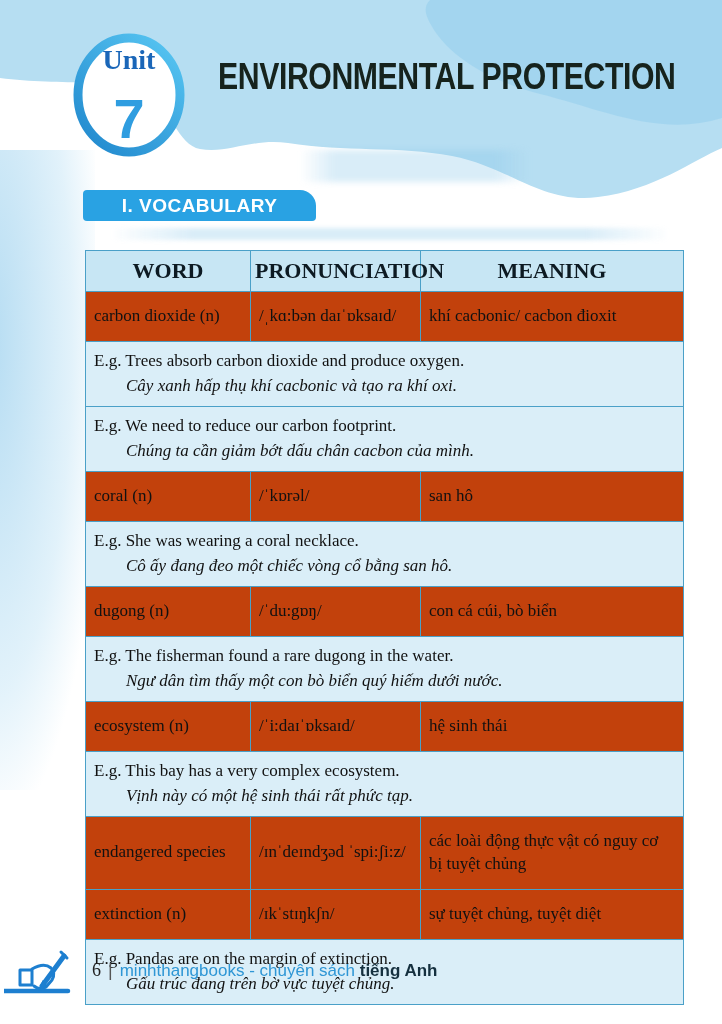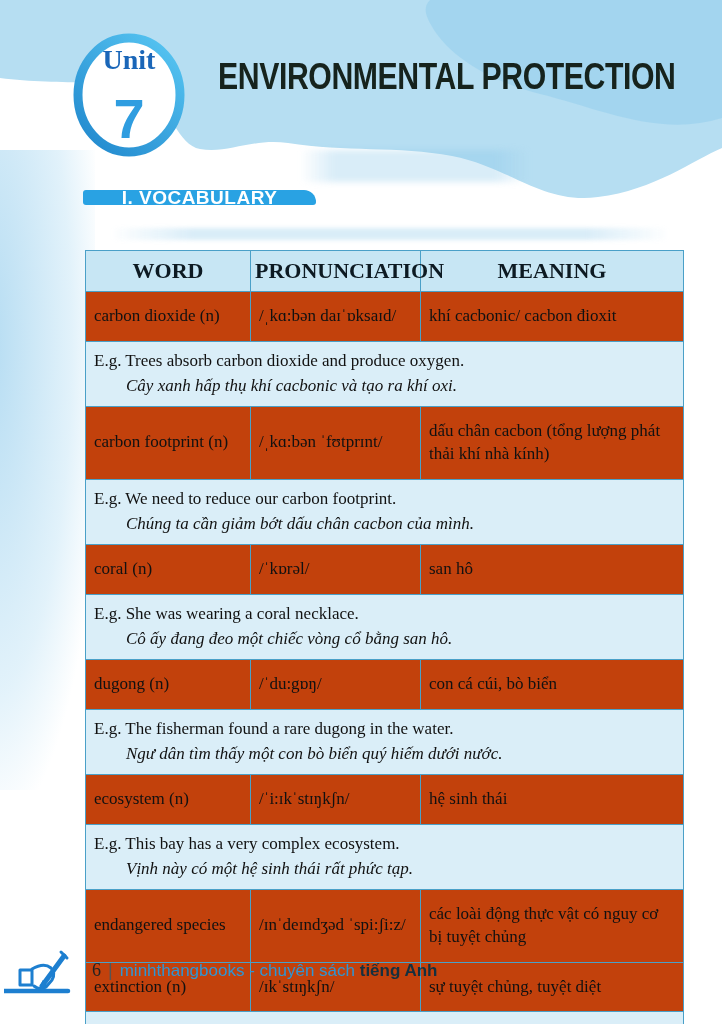--- a/index.html
+++ b/index.html
@@ -24,21 +24,21 @@
     color:#16231d;letter-spacing:-0.5px;white-space:nowrap;
     transform:scaleX(0.84);transform-origin:left center;}
 
   
   .left-band{position:absolute;left:-55px;top:150px;width:150px;height:640px;
     background:radial-gradient(ellipse at 30% 30%, rgba(168,214,240,0.85) 0%,
                rgba(190,226,245,0.45) 55%, rgba(255,255,255,0) 78%);
     pointer-events:none;}
 
   
-  .vocab-badge{position:absolute;left:83px;top:190px;width:233px;height:15px;
+  .vocab-badge{position:absolute;left:83px;top:190px;width:233px;height:31px;
     background:#29a2e3;border-radius:4px 16px 4px 4px;
     display:flex;align-items:center;justify-content:center;
     font-family:"Liberation Sans",sans-serif;font-weight:bold;font-size:19px;
     color:#ffffff;letter-spacing:0.5px;}
 
   
   table.vocab{position:absolute;left:85px;top:250px;width:598px;
     border-collapse:collapse;table-layout:fixed;
     font-family:"Liberation Serif",serif;font-size:17px;color:#111;}
   table.vocab th, table.vocab td{border:1px solid #4aa0c8;vertical-align:middle;}
@@ -133,25 +133,20 @@
           <td class="c-word">carbon dioxide (n)</td>
           <td class="c-pron">/ˌkɑ:bən daɪˈɒksaɪd/</td>
           <td class="c-mean">khí cacbonic/ cacbon đioxit</td>
         </tr>
         <tr class="example-row">
           <td colspan="3">
             <div class="ex-en">E.g. Trees absorb carbon dioxide and produce oxygen.</div>
             <div class="ex-vi">Cây xanh hấp thụ khí cacbonic và tạo ra khí oxi.</div>
           </td>
         </tr>
-        <tr class="word-row">
-          <td class="c-word">carbon footprint (n)</td>
-          <td class="c-pron">/ˌkɑ:bən ˈfʊtprɪnt/</td>
-          <td class="c-mean">dấu chân cacbon (tổng lượng phát thải khí nhà kính)</td>
-        </tr>
         <tr class="example-row">
           <td colspan="3">
             <div class="ex-en">E.g. We need to reduce our carbon footprint.</div>
             <div class="ex-vi">Chúng ta cần giảm bớt dấu chân cacbon của mình.</div>
           </td>
         </tr>
         <tr class="word-row">
           <td class="c-word">coral (n)</td>
           <td class="c-pron">/ˈkɒrəl/</td>
           <td class="c-mean">san hô</td>
@@ -168,21 +163,21 @@
           <td class="c-mean">con cá cúi, bò biển</td>
         </tr>
         <tr class="example-row">
           <td colspan="3">
             <div class="ex-en">E.g. The fisherman found a rare dugong in the water.</div>
             <div class="ex-vi">Ngư dân tìm thấy một con bò biển quý hiếm dưới nước.</div>
           </td>
         </tr>
         <tr class="word-row">
           <td class="c-word">ecosystem (n)</td>
-          <td class="c-pron">/ˈi:ɪkˈstɪŋkʃn/</td>
+          <td class="c-pron">/ˈi:daɪˈɒksaɪd/</td>
           <td class="c-mean">hệ sinh thái</td>
         </tr>
         <tr class="example-row">
           <td colspan="3">
             <div class="ex-en">E.g. This bay has a very complex ecosystem.</div>
             <div class="ex-vi">Vịnh này có một hệ sinh thái rất phức tạp.</div>
           </td>
         </tr>
         <tr class="word-row">
           <td class="c-word">endangered species</td>

